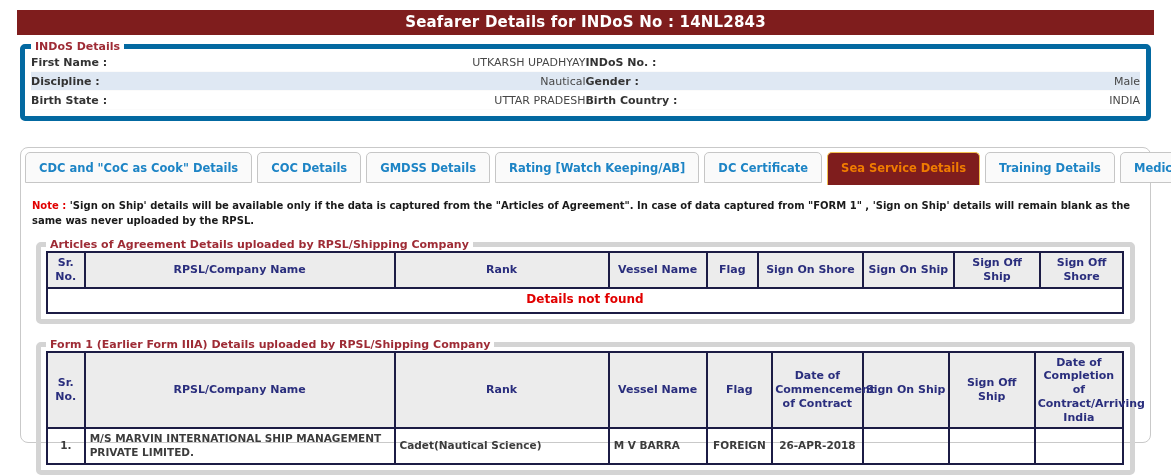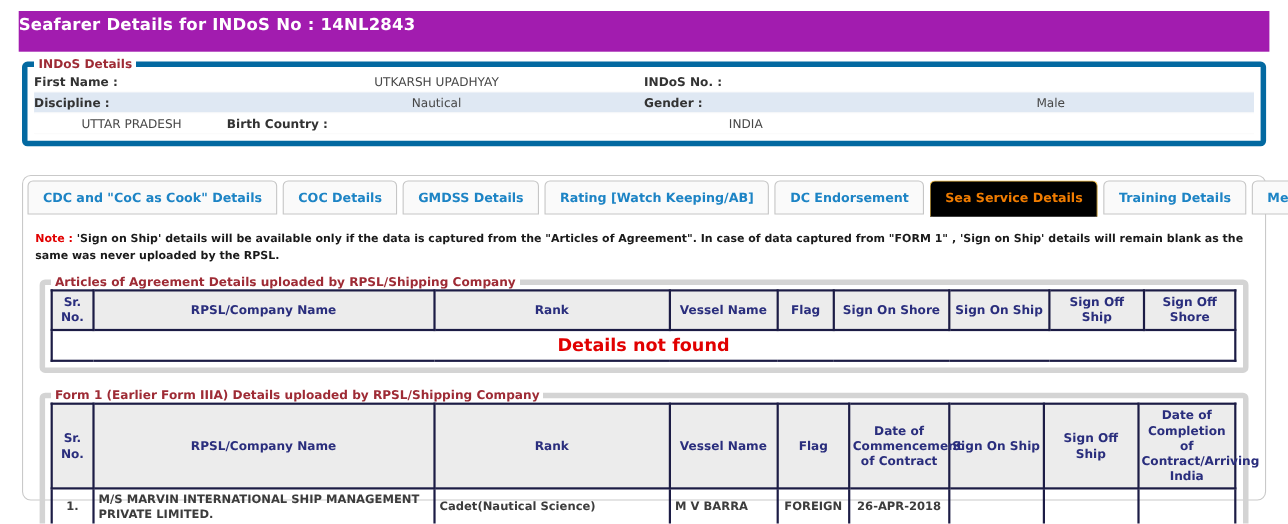--- a/index.html
+++ b/index.html
@@ -5,26 +5,26 @@
   html,body { margin:0; padding:0; background:#ffffff; }
   body {
     width:1171px; height:476px; overflow:hidden;
     font-family:"DejaVu Sans","Liberation Sans",sans-serif;
     -webkit-font-smoothing:antialiased;
   }
 
   
   .title-bar {
     margin:10px 17px 0 17px;
-    background:#a21caf;
+    background:#7f1d1d;
     color:#ffffff;
     font-size:15px;
     font-weight:bold;
-    text-align:left;
-    height:37px;
+    text-align:center;
+    height:25px;
     line-height:25px;
     letter-spacing:.2px;
   }
 
   
   fieldset {
     border:5px solid #0369a1;
     border-radius:5px;
   }
   .indos-fieldset {
@@ -46,21 +46,21 @@
     border-bottom:1px solid #fbfbfb;
   }
   .info-row:nth-child(odd)  { background:#dfe8f3; }
   .info-row:nth-child(even) { background:#ffffff; }
   .info-label {
     font-size:11px; font-weight:bold; color:#333333;
     text-align:left; padding-right:5px; white-space:nowrap;
   }
   .info-value {
     font-size:11px; color:#474747;
-    text-align:center; padding-left:2px; white-space:nowrap;
+    text-align:right; padding-left:2px; white-space:nowrap;
   }
 
   
   .tab-panel {
     margin:26px 20px 0 20px;
     border:1px solid #c9c9c9;
     border-radius:8px;
     height:296px;
     box-sizing:border-box;
     background:#ffffff;
@@ -77,21 +77,21 @@
     color:#1d84c5;
     background:#fafafa;
     border:1px solid #c6c6c6;
     border-radius:5px 5px 0 0;
     padding:8px 13px 7px 13px;
     white-space:nowrap;
     cursor:pointer;
   }
   .tab.active {
     color:#f07c00;
-    background:#000000;
+    background:#7f1d1d;
     border:1px solid #f2c14e;
     border-bottom:none;
     padding-bottom:10px;
     margin-bottom:-2px;
   }
 
   
   .note {
     margin:16px 11px 10px 11px;
     font-size:10px;
@@ -128,21 +128,21 @@
     font-weight:bold;
     color:#3c3c3c;
     padding:3px 4px;
     height:17px;
     line-height:1.3;
     overflow:hidden;
   }
   td.c { text-align:center; }
   .empty-row td {
     color:#e10000;
-    font-size:16px;
+    font-size:12px;
     font-weight:bold;
     text-align:center;
     padding:3px;
   }
 </style>
 </head>
 <body>
 
 <div class="title-bar">Seafarer Details for INDoS No : 14NL2843</div>
 
@@ -154,33 +154,34 @@
     <span class="info-value">UTKARSH UPADHYAY</span>
     <span class="info-label">INDoS No. :</span>
   </div>
   <div class="info-row">
     <span class="info-label">Discipline :</span>
     <span class="info-value">Nautical</span>
     <span class="info-label">Gender :</span>
     <span class="info-value">Male</span>
   </div>
   <div class="info-row">
+    <span class="info-label">Birth State :</span>
     <span class="info-value">UTTAR PRADESH</span>
     <span class="info-label">Birth Country :</span>
     <span class="info-value">INDIA</span>
   </div>
 </fieldset>
 
 <div class="tab-panel">
   <div class="tabs-row">
     <div class="tab">CDC and "CoC as Cook" Details</div>
     <div class="tab">COC Details</div>
     <div class="tab">GMDSS Details</div>
     <div class="tab">Rating [Watch Keeping/AB]</div>
-    <div class="tab">DC Endorsement</div>
+    <div class="tab">DC Certificate</div>
     <div class="tab active">Sea Service Details</div>
     <div class="tab">Training Details</div>
     <div class="tab">Medical Fitness Certificate</div>
   </div>
 
   <div class="note">
     <span class="note-prefix">Note :</span><span> 'Sign on Ship' details will be available only if the data is captured from the "Articles of Agreement". In case of data captured from "FORM 1" , 'Sign on Ship' details will remain blank as the same was never uploaded by the RPSL.</span>
   </div>
 
   <fieldset class="table-fieldset">

